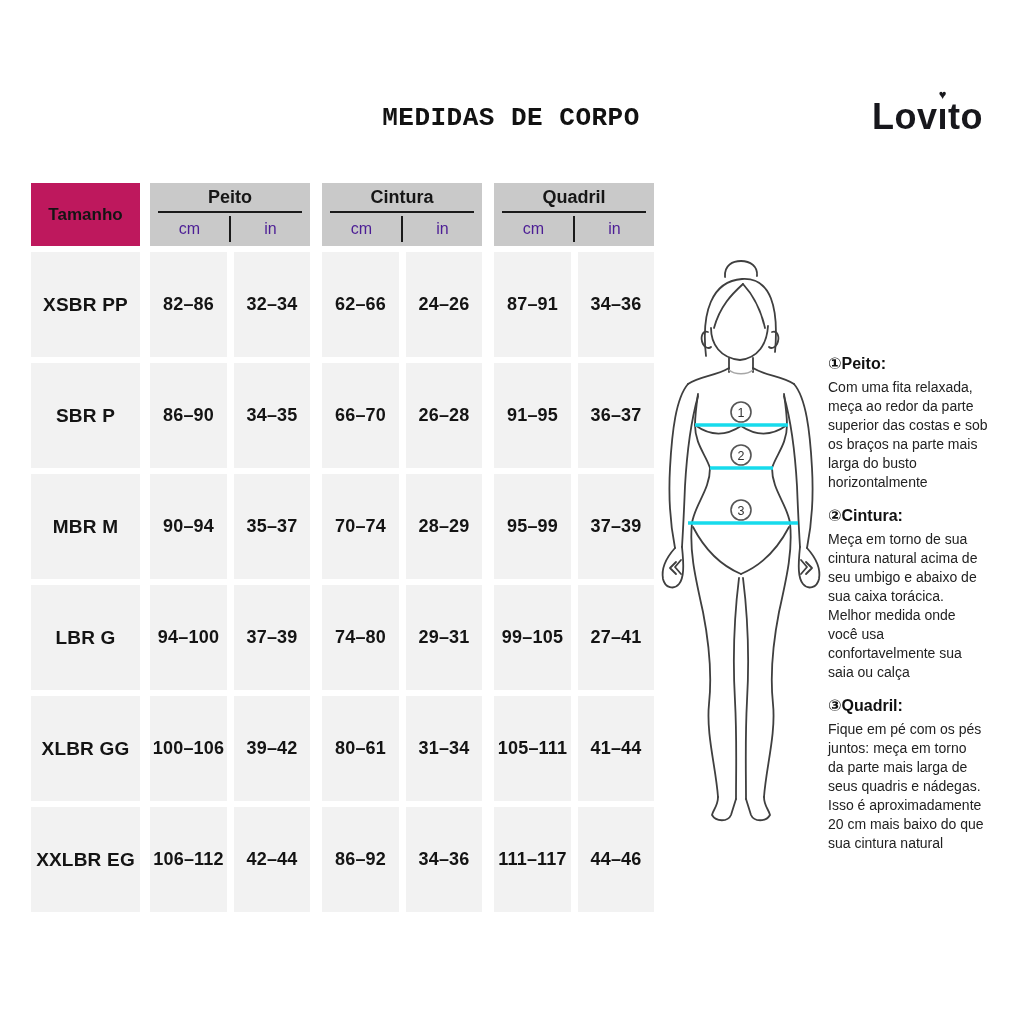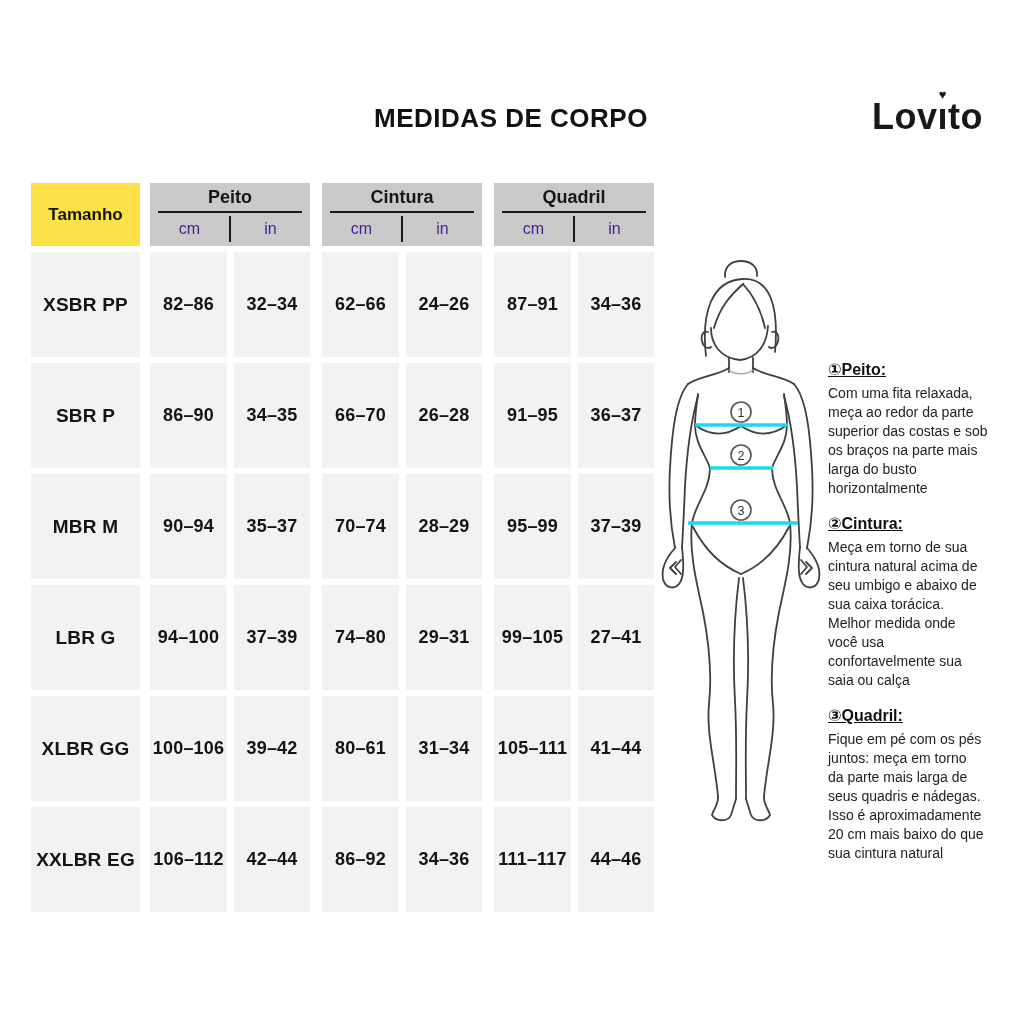--- a/index.html
+++ b/index.html
@@ -6,42 +6,42 @@
   body {
     width:1024px; height:1024px; background:#ffffff; position:relative;
     font-family:"Liberation Sans","DejaVu Sans",sans-serif; color:#161616;
     overflow:hidden;
   }
   .page { position:absolute; inset:0; }
 
   
   .title {
     position:absolute; left:301px; top:103px; width:420px;
-    text-align:center; font-size:26px; font-weight:bold; letter-spacing:.5px; color:#121212;
+    text-align:center; font-size:26px; font-weight:bold; letter-spacing:.5px; color:#121212;font-family:Liberation Mono, monospace;
   }
   .logo {
     position:absolute; left:872px; top:99px; font-size:36px; font-weight:bold;
     color:#17171c; letter-spacing:.5px; line-height:1;
   }
   .logo .i-wrap { position:relative; display:inline-block; }
   .logo .heart {
     position:absolute; left:50%; transform:translateX(-50%);
     top:-11px; font-size:13px; line-height:1; color:#17171c;
   }
 
   
   .sz-table { position:absolute; left:31px; top:183px; }
   .t-row { display:flex; margin-bottom:6px; }
   .sp { flex:0 0 auto; }
   .gA { width:10px; } .gB { width:7px; } .gC { width:12px; }
   .c-size { width:109px; }
   .c-cm { width:77px; }
   .c-in { width:76px; }
   .hcell {
-    background:#fde047; height:63px; display:flex; align-items:center; justify-content:center;
+    background:#be185d; height:63px; display:flex; align-items:center; justify-content:center;
     font-size:17px; font-weight:bold; color:#141414;
   }
   .h-group {
     background:#c9c9c9; height:63px; width:160px; display:flex; flex-direction:column; align-items:center;
   }
   .hg-title { font-size:18px; font-weight:bold; padding-top:4px; line-height:1.2; }
   .hg-rule { width:144px; height:2px; background:#1a1a1a; margin-top:2px; }
   .hg-units { display:flex; width:100%; flex:1; align-items:center; }
   .hg-units .u { flex:1; text-align:center; font-size:16px; color:#4c1d95; }
   .hg-vline { width:2px; height:26px; background:#1a1a1a; align-self:center; }
@@ -50,21 +50,21 @@
     font-size:18px; font-weight:bold; color:#141414; letter-spacing:.2px;
   }
   .size-cell { flex-direction:row; font-size:19px; line-height:21px; }
 
   
   .figure { position:absolute; left:648px; top:256px; }
 
   
   .guide { position:absolute; left:828px; top:344px; width:186px; }
   .g-section { margin-bottom:14px; }
-  .g-head { font-size:16px; font-weight:bold; color:#111; margin:16px 0 5px 0;text-decoration:underline; }
+  .g-head { font-size:16px; font-weight:bold; color:#111; margin:10px 0 5px 0; }
   .g-body { font-size:14px; line-height:19px; color:#222; white-space:pre-line; }
 </style>
 </head>
 <body>
 
 <div class="page">
 
   <div class="title">MEDIDAS DE CORPO</div>
 
   <div class="logo"><span>Lov</span><span class="i-wrap"><span>ı</span><span class="heart">♥</span></span><span>to</span></div>

